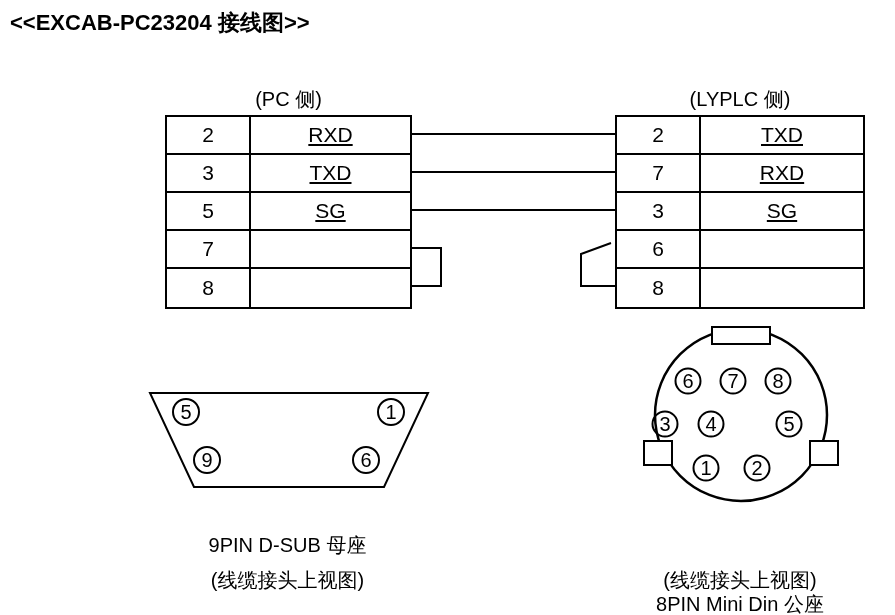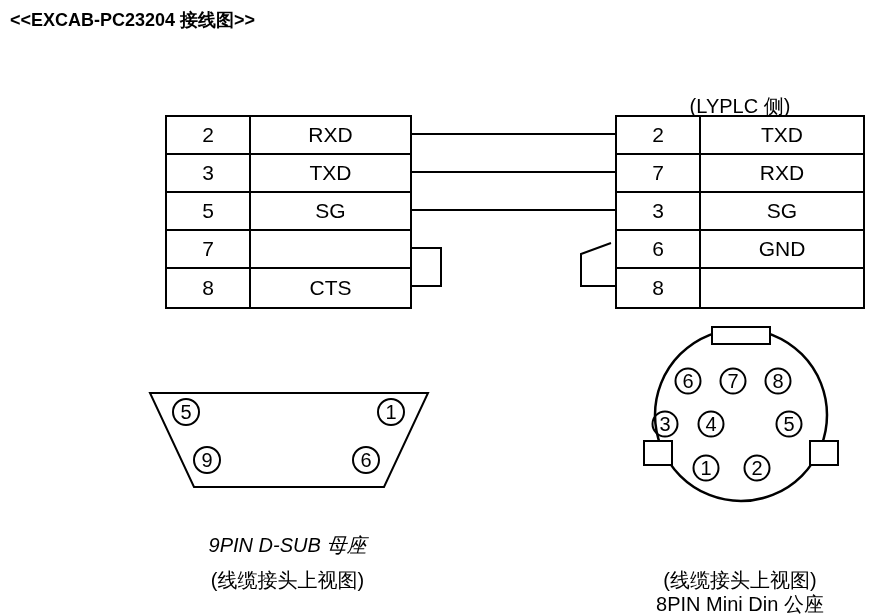--- a/index.html
+++ b/index.html
@@ -12,21 +12,21 @@
   }
   .canvas {
     position: relative;
     width: 895px; height: 615px;
     background: #ffffff;
     overflow: hidden;
   }
   .title {
     position: absolute;
     left: 10px; top: 8px;
-    font-size: 18px;
+    font-size: 22px;
     font-weight: bold;
     white-space: nowrap;
   }
   .side-header {
     position: absolute;
     font-size: 20px;
     text-align: center;
     white-space: nowrap;
   }
   .wire-table {
@@ -43,20 +43,21 @@
   .cell-pin {
     width: 84px;
     border-right: 2px solid #000;
     display: flex; align-items: center; justify-content: center;
     font-size: 21px;
   }
   .cell-signal {
     flex: 1;
     display: flex; align-items: center; justify-content: center;
     font-size: 21px;
+    text-decoration: underline;
   }
   svg.overlay {
     position: absolute;
     left: 0; top: 0;
     pointer-events: none;
   }
   .caption {
     position: absolute;
     font-size: 20px;
     text-align: center;
@@ -68,60 +69,59 @@
     fill: #000;
   }
 </style>
 </head>
 <body>
 
 <div class="canvas">
 
   <div class="title">&lt;&lt;EXCAB-PC23204 接线图&gt;&gt;</div>
 
-  <div class="side-header" style="left:615px; top:86px; width:250px;margin-top:7px;">(LYPLC 侧)</div>
+  <div class="side-header" style="left:165px; top:86px; width:247px;">(PC 侧)</div>
+  <div class="side-header" style="left:615px; top:86px; width:250px;">(LYPLC 侧)</div>
 
   <div class="wire-table" style="left:165px; top:115px; width:247px;">
     <div class="wire-row">
       <div class="cell-pin">2</div>
       <div class="cell-signal">RXD</div>
     </div>
     <div class="wire-row">
       <div class="cell-pin">3</div>
       <div class="cell-signal">TXD</div>
     </div>
     <div class="wire-row">
       <div class="cell-pin">5</div>
       <div class="cell-signal">SG</div>
     </div>
     <div class="wire-row">
       <div class="cell-pin">7</div>
     </div>
     <div class="wire-row">
       <div class="cell-pin">8</div>
-      <div class="cell-signal">CTS</div>
     </div>
   </div>
 
   <div class="wire-table" style="left:615px; top:115px; width:250px;">
     <div class="wire-row">
       <div class="cell-pin">2</div>
       <div class="cell-signal">TXD</div>
     </div>
     <div class="wire-row">
       <div class="cell-pin">7</div>
       <div class="cell-signal">RXD</div>
     </div>
     <div class="wire-row">
       <div class="cell-pin">3</div>
       <div class="cell-signal">SG</div>
     </div>
     <div class="wire-row">
       <div class="cell-pin">6</div>
-      <div class="cell-signal">GND</div>
     </div>
     <div class="wire-row">
       <div class="cell-pin">8</div>
     </div>
   </div>
 
   <svg class="overlay" width="895" height="615" viewBox="0 0 895 615">
 
     <line x1="412" y1="134" x2="615" y2="134" stroke="#000" stroke-width="2"></line>
     <line x1="412" y1="172" x2="615" y2="172" stroke="#000" stroke-width="2"></line>
@@ -186,19 +186,19 @@
     <g>
       <circle cx="706" cy="468" r="12.5" fill="none" stroke="#000" stroke-width="2"></circle>
       <text x="706" y="468" text-anchor="middle" dominant-baseline="central">1</text>
     </g>
     <g>
       <circle cx="757" cy="468" r="12.5" fill="none" stroke="#000" stroke-width="2"></circle>
       <text x="757" y="468" text-anchor="middle" dominant-baseline="central">2</text>
     </g>
   </svg>
 
-  <div class="caption" style="left:130px; top:532px; width:315px;font-style:italic;">9PIN D-SUB 母座</div>
+  <div class="caption" style="left:130px; top:532px; width:315px;">9PIN D-SUB 母座</div>
   <div class="caption" style="left:130px; top:567px; width:315px;">(线缆接头上视图)</div>
 
   <div class="caption" style="left:600px; top:563px; width:280px;margin-top:28px;">8PIN Mini Din 公座</div>
   <div class="caption" style="left:600px; top:567px; width:280px;">(线缆接头上视图)</div>
 
 </div>
 
 </body></html>

